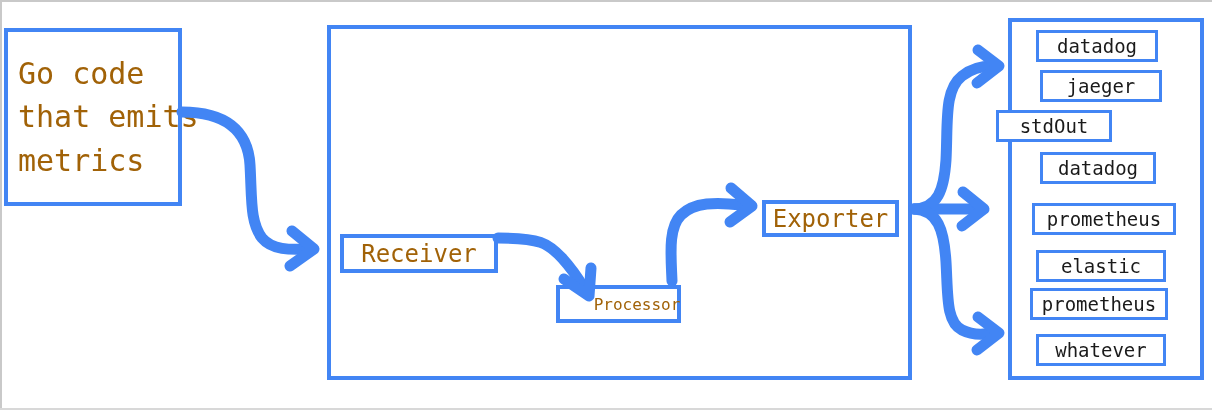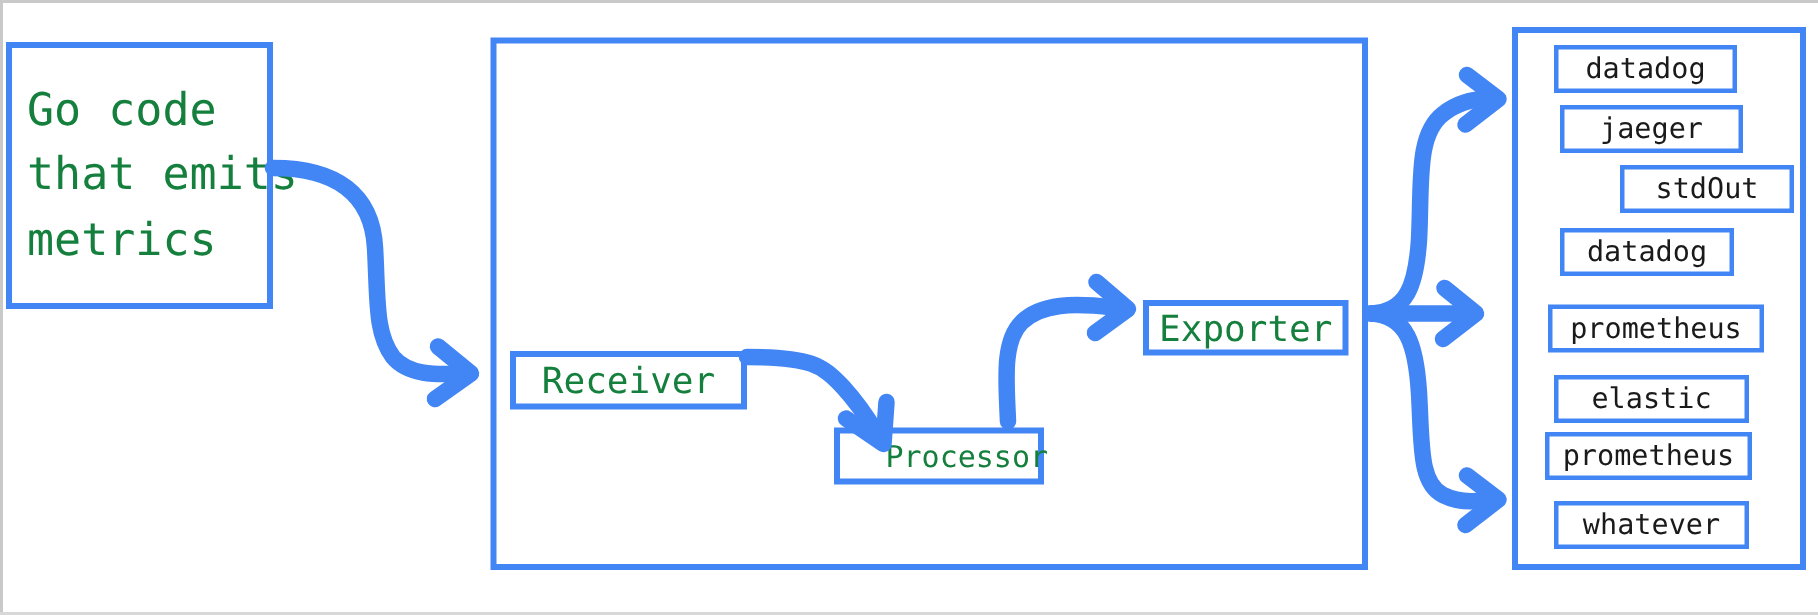--- a/index.html
+++ b/index.html
@@ -37,21 +37,21 @@
   }
 
   .box {
     position: absolute;
     box-sizing: border-box;
     background: #ffffff;
     border: 4px solid #4285f4;
     display: flex;
     align-items: center;
     justify-content: center;
-    color: #15803d;
+    color: #a16207;
     white-space: pre;
   }
 
   
   #gocode-box {
     left: 4px;
     top: 28px;
     width: 178px;
     height: 178px;
     flex-direction: column;
@@ -84,23 +84,23 @@
   #receiver-box {
     left: 340px;
     top: 234px;
     width: 158px;
     height: 39px;
     font-size: 24px;
   }
   #processor-box {
     left: 556px;
     top: 285px;
-    width: 140px;
+    width: 125px;
     height: 38px;
-    font-size: 20px;
+    font-size: 16px;
     padding-left: 37px;
   }
   #exporter-box {
     left: 762px;
     top: 200px;
     width: 137px;
     height: 37px;
     font-size: 24px;
   }
 
@@ -166,21 +166,21 @@
   <div class="box" id="collector-box"></div>
 
   <div class="box" id="receiver-box">Receiver</div>
   <div class="box" id="processor-box">Processor</div>
   <div class="box" id="exporter-box">Exporter</div>
 
   <div class="box" id="backends-box"></div>
   <div id="backends-list">
       <div class="backend-item" style="left: 1036px; top: 30px; width: 122px;">datadog</div>
       <div class="backend-item" style="left: 1040px; top: 70px; width: 122px;">jaeger</div>
-      <div class="backend-item" style="left: 1080px; top: 110px; width: 116px;">stdOut</div>
+      <div class="backend-item" style="left: 996px; top: 110px; width: 116px;">stdOut</div>
       <div class="backend-item" style="left: 1040px; top: 152px; width: 116px;">datadog</div>
       <div class="backend-item" style="left: 1032px; top: 203px; width: 144px;">prometheus</div>
       <div class="backend-item" style="left: 1036px; top: 250px; width: 130px;">elastic</div>
       <div class="backend-item" style="left: 1030px; top: 288px; width: 138px;">prometheus</div>
       <div class="backend-item" style="left: 1036px; top: 334px; width: 130px;">whatever</div>
     </div>
 
   <svg class="arrows" viewBox="0 0 1212 410">
 
     <g>

